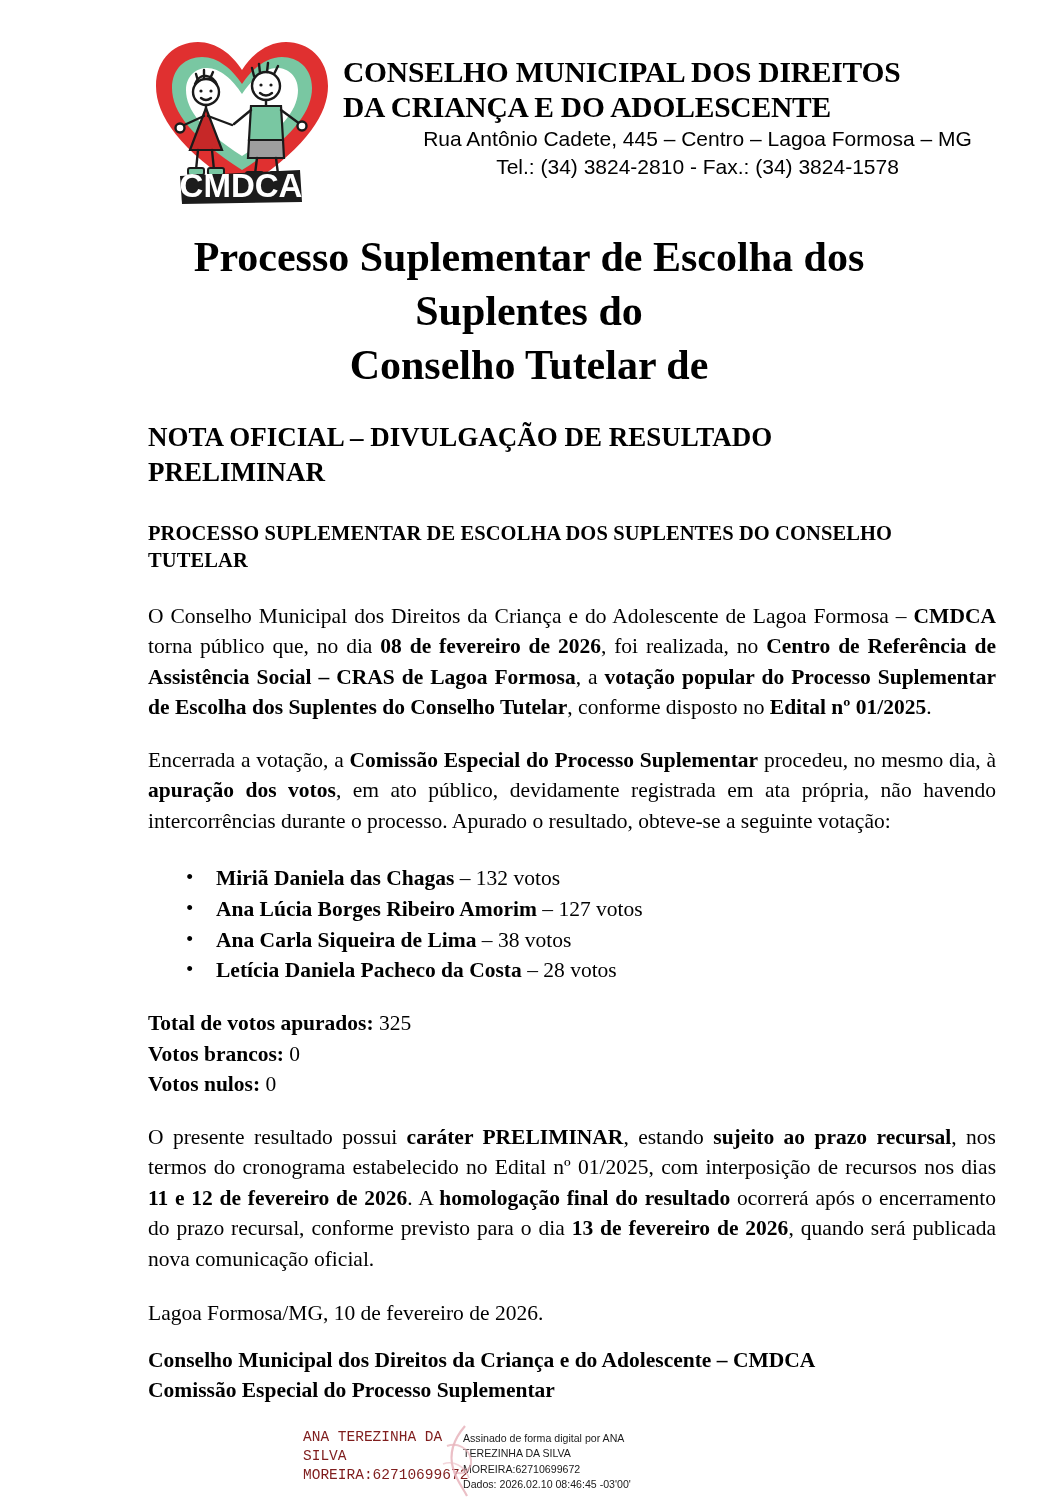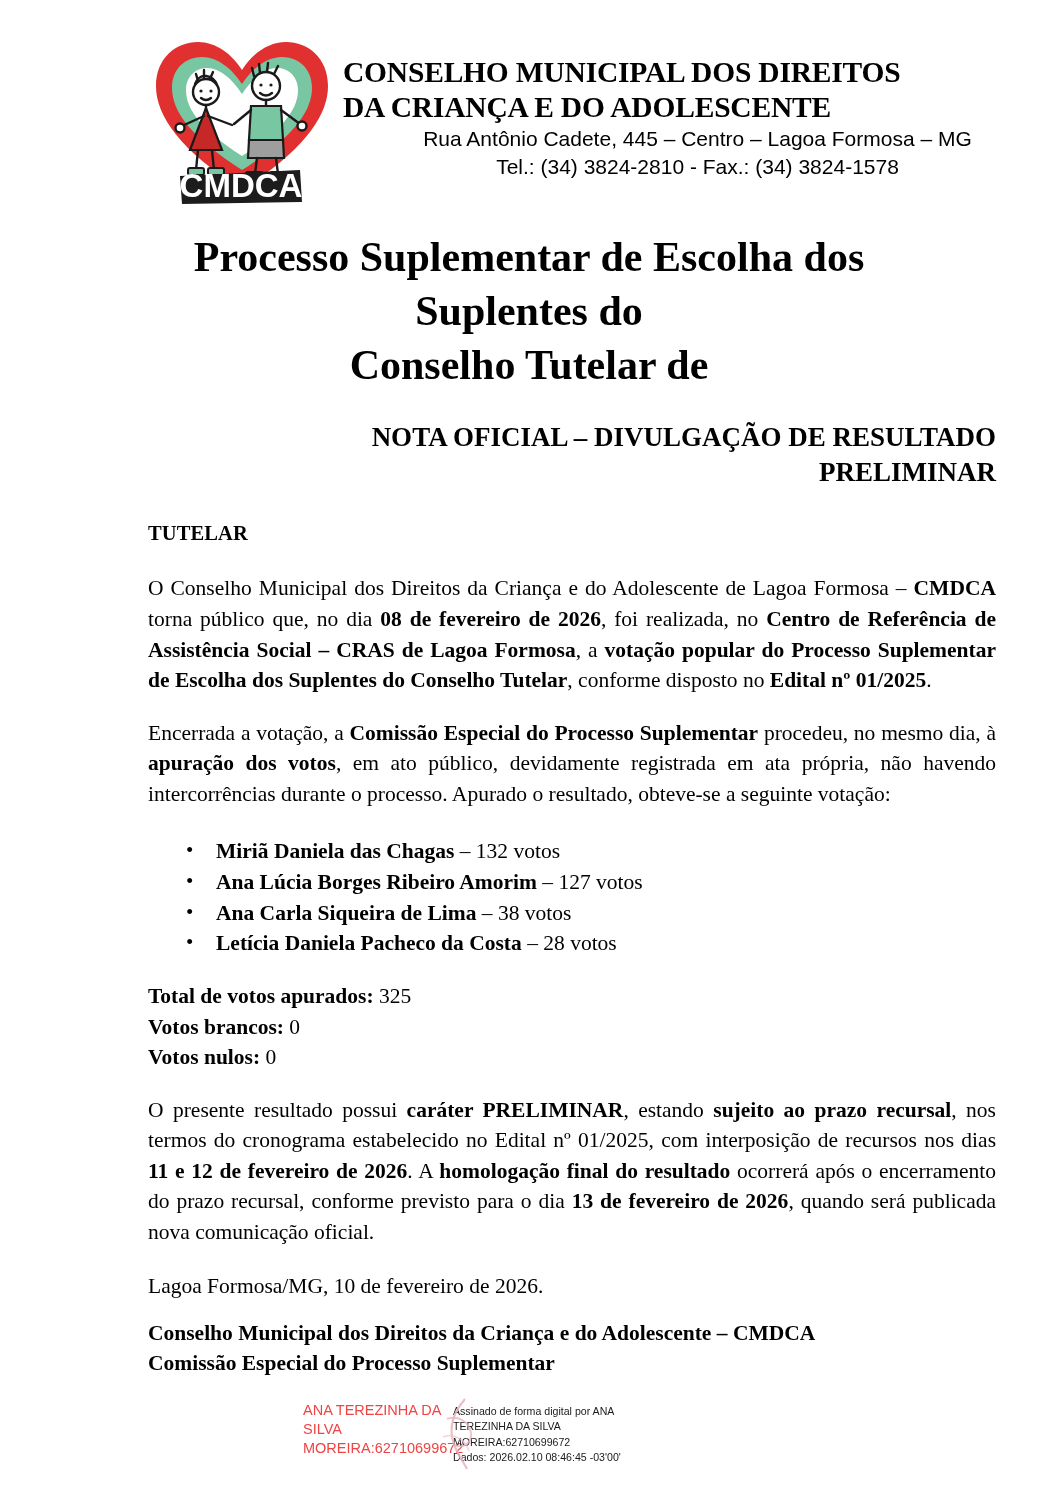--- a/index.html
+++ b/index.html
@@ -73,21 +73,20 @@
 
   
   .content {
     margin: 0 62px 0 148px;
   }
   .heading2 {
     font-weight: bold;
     font-size: 27px;
     line-height: 1.3;
     margin-top: 28px;
-    text-align: right;
   }
   .heading3 {
     font-weight: bold;
     font-size: 20.5px;
     line-height: 1.32;
     margin-top: 30px;
     letter-spacing: 0.1px;
   }
   p.body-par {
     font-size: 21.5px;
@@ -146,40 +145,40 @@
     height: 74px;
   }
   .sig-box {
     position: absolute;
     left: 155px;
     top: 0;
     display: flex;
     align-items: flex-start;
   }
   .sig-left {
-    font-family: Liberation Sans, sans-serif;
+    font-family: Liberation Mono, monospace;
     font-size: 14.5px;
     line-height: 1.32;
     width: 150px;
-    color: #ef4444;
+    color: #7f1d1d;
   }
   .sig-flourish {
     position: absolute;
     left: 136px;
     top: -4px;
     width: 44px;
     height: 74px;
     pointer-events: none;
   }
   .sig-right {
     font-family: "Liberation Sans", "DejaVu Sans", sans-serif;
     font-size: 10.6px;
     line-height: 1.47;
     color: #1a1a1a;
-    padding-left: 0;
+    padding-left: 10px;
     padding-top: 3px;
     white-space: nowrap;
   }
 </style>
 </head>
 <body>
 
 <div class="page">
 
   <div class="letterhead">
@@ -249,20 +248,21 @@
   </div>
 
   <div class="content">
 
     <div class="heading2">
       <div>NOTA OFICIAL – DIVULGAÇÃO DE RESULTADO</div>
       <div>PRELIMINAR</div>
     </div>
 
     <div class="heading3">
+      <div>PROCESSO SUPLEMENTAR DE ESCOLHA DOS SUPLENTES DO CONSELHO</div>
       <div>TUTELAR</div>
     </div>
 
     <p class="body-par first"><span>O Conselho Municipal dos Direitos da Criança e do Adolescente de Lagoa Formosa – </span><b>CMDCA</b><span> torna público que, no dia </span><b>08 de fevereiro de 2026</b><span>, foi realizada, no </span><b>Centro de Referência de Assistência Social – CRAS de Lagoa Formosa</b><span>, a </span><b>votação popular do Processo Suplementar de Escolha dos Suplentes do Conselho Tutelar</b><span>, conforme disposto no </span><b>Edital nº 01/2025</b><span>.</span></p>
 
     <p class="body-par"><span>Encerrada a votação, a </span><b>Comissão Especial do Processo Suplementar</b><span> procedeu, no mesmo dia, à </span><b>apuração dos votos</b><span>, em ato público, devidamente registrada em ata própria, não havendo intercorrências durante o processo. Apurado o resultado, obteve-se a seguinte votação:</span></p>
 
     <ul class="votes">
       <li><span class="nm">Miriã Daniela das Chagas</span><span> – 132 votos</span></li>
       <li><span class="nm">Ana Lúcia Borges Ribeiro Amorim</span><span> – 127 votos</span></li>

